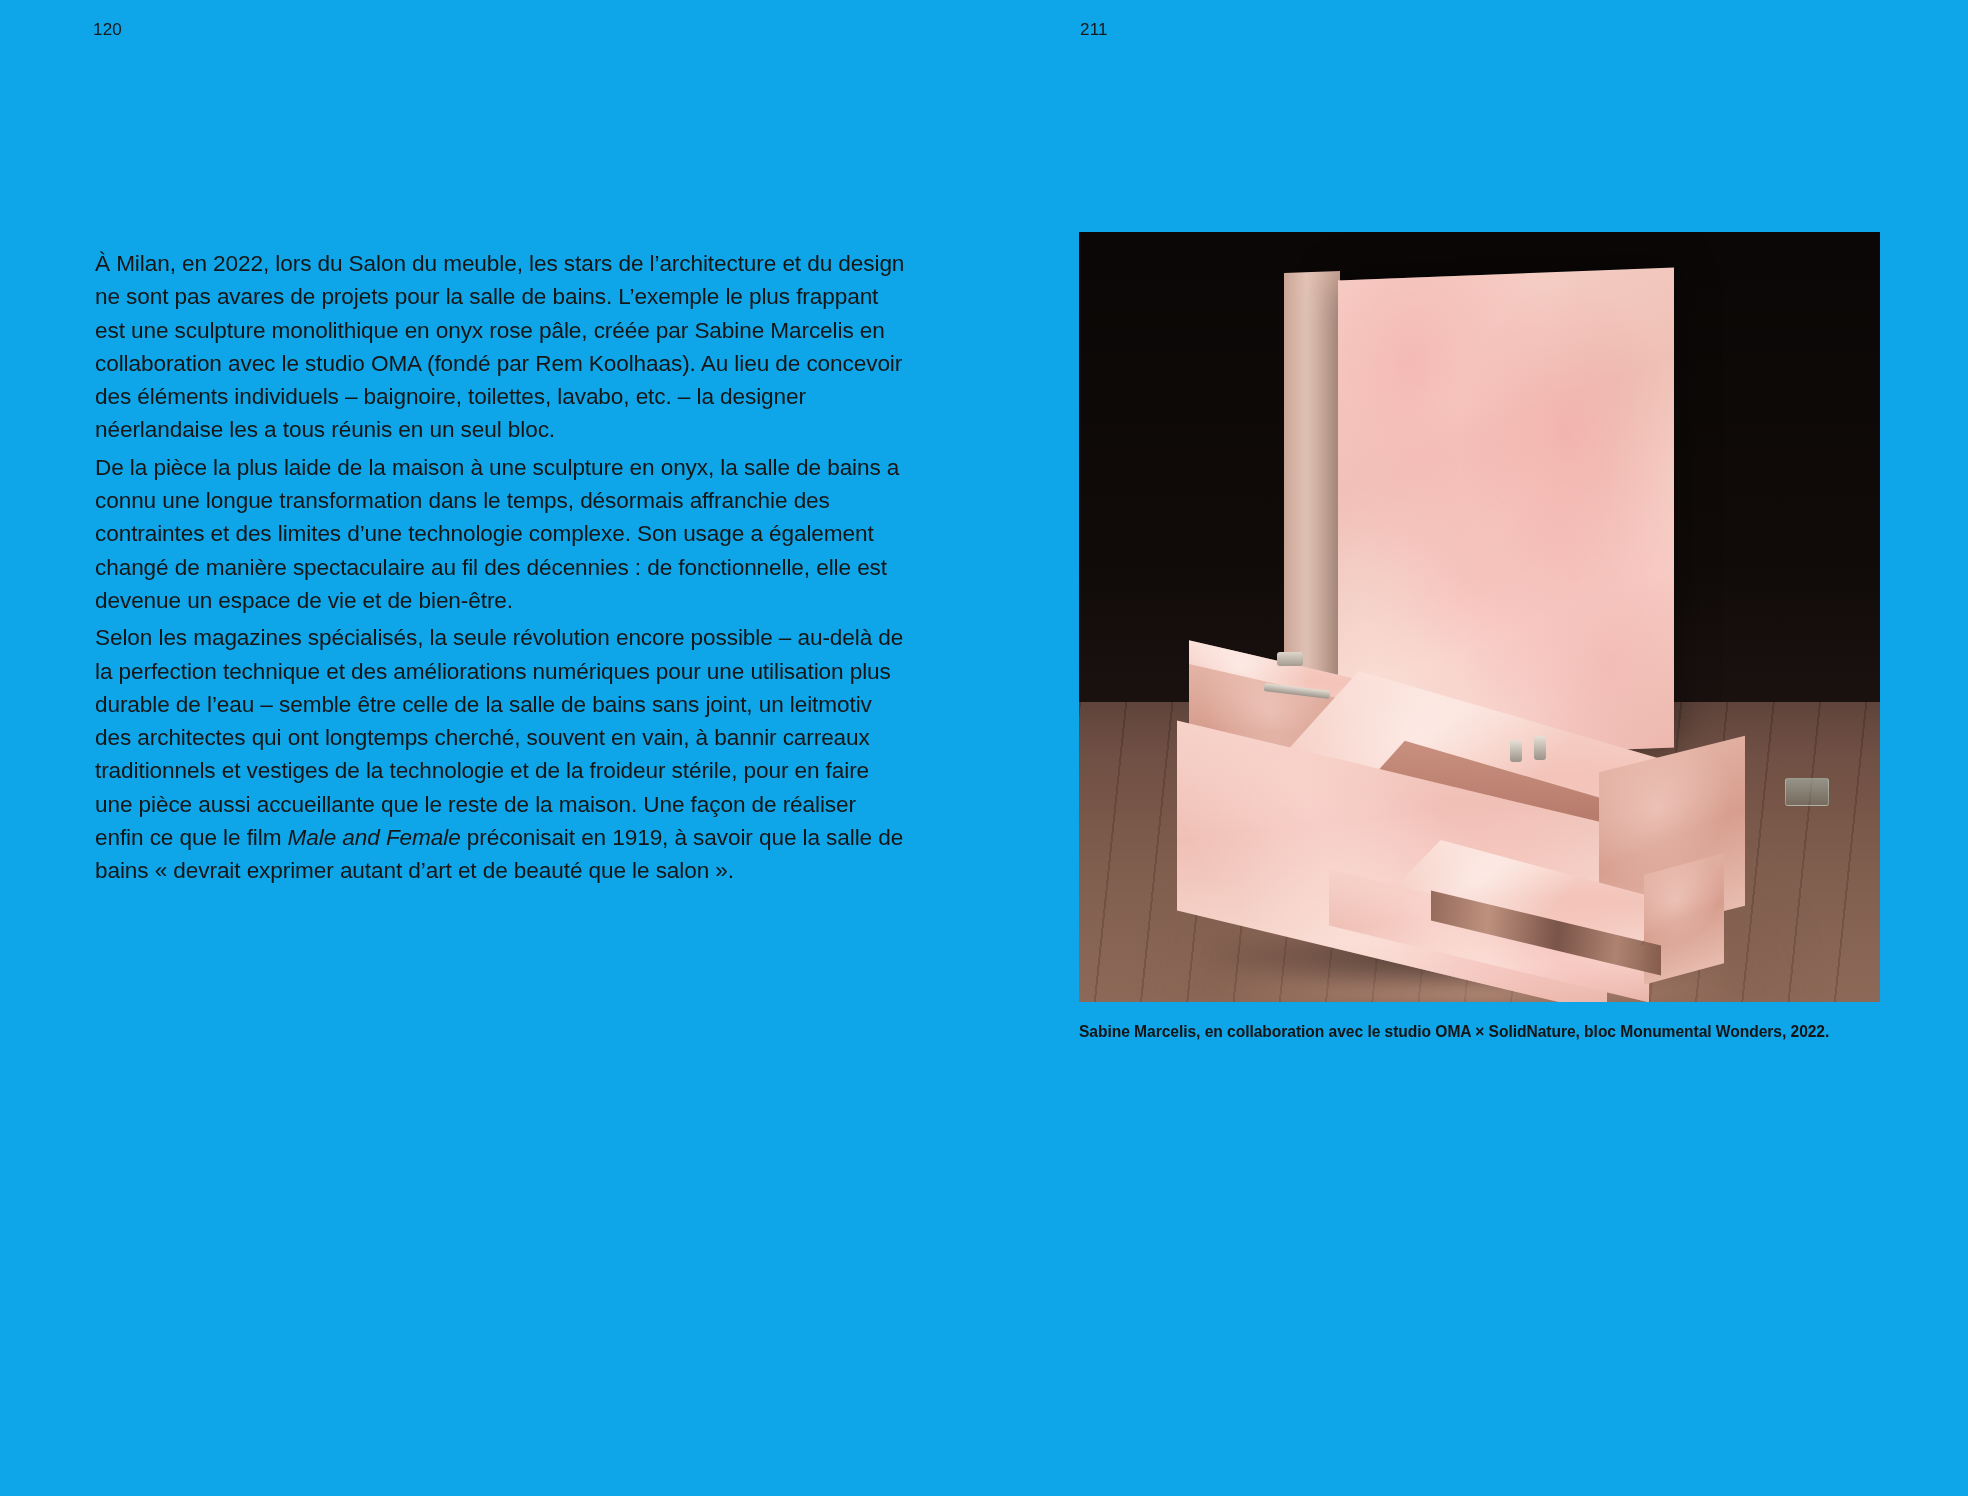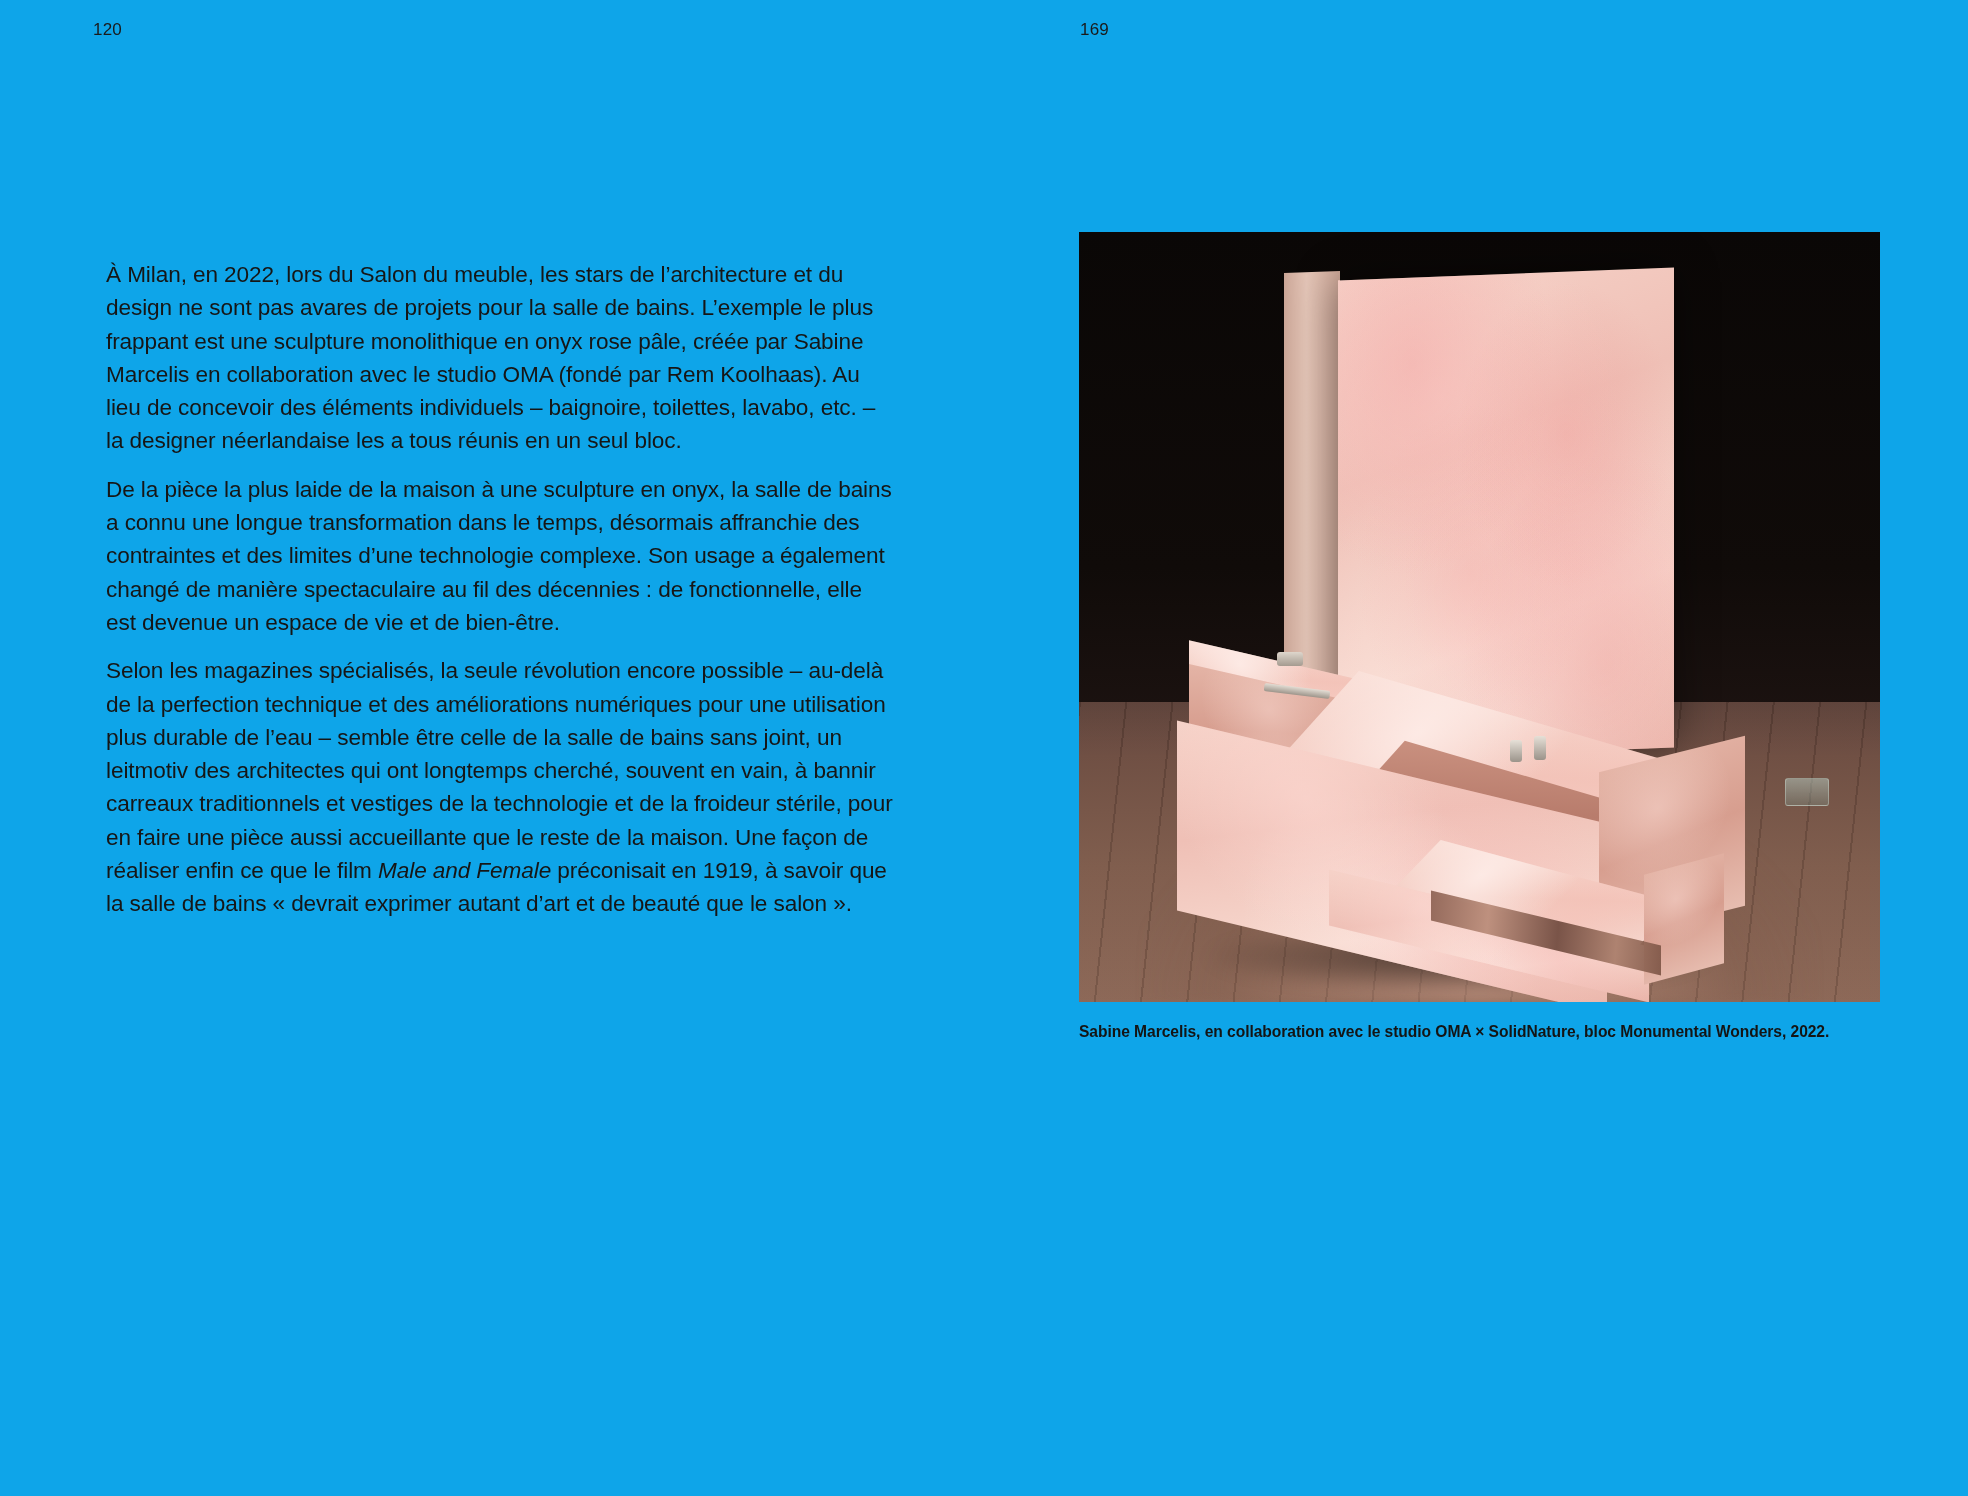--- a/index.html
+++ b/index.html
@@ -34,21 +34,21 @@
   .folio-right { left: 1080px; top: 20px; }
 
   
   .body-col {
     position: absolute;
     left: 91px;
     top: 243px;
     width: 820px;
   }
   .body-col p {
-    margin: 15px;
+    margin: 4px;
     font-size: 22.6px;
     line-height: 33.3px;
     letter-spacing: -0.1px;
     color: #161616;
     text-align: left;
     hyphens: manual;
   }
   .body-col p + p { margin-top: 0; }
   em { font-style: italic; }
 
@@ -229,21 +229,21 @@
     font-weight: 700;
     color: #141414;
   }
 </style>
 </head>
 <body>
 
 <div class="spread">
 
   <div class="folio folio-left">120</div>
-  <div class="folio folio-right">169</div>
+  <div class="folio folio-right">211</div>
 
   <div class="body-col">
     <p>À Milan, en 2022, lors du Salon du meuble, les stars de l’architecture et du design ne sont pas avares de projets pour la salle de bains. L’exemple le plus frappant est une sculpture monolithique en onyx rose pâle, créée par Sabine Marcelis en collaboration avec le studio OMA (fondé par Rem Koolhaas). Au lieu de concevoir des éléments individuels – baignoire, toilettes, lavabo, etc. – la designer néerlandaise les a tous réunis en un seul bloc.</p>
     <p>De la pièce la plus laide de la maison à une sculpture en onyx, la salle de bains a connu une longue transformation dans le temps, désormais affranchie des contraintes et des limites d’une technologie complexe. Son usage a également changé de manière spectaculaire au fil des décennies : de fonctionnelle, elle est devenue un espace de vie et de bien-être.</p>
     <p><span>Selon les magazines spécialisés, la seule révolution encore possible – au-delà de la perfection technique et des améliorations numériques pour une utilisation plus durable de l’eau – semble être celle de la salle de bains sans joint, un leitmotiv des architectes qui ont longtemps cherché, souvent en vain, à bannir carreaux traditionnels et vestiges de la technologie et de la froideur stérile, pour en faire une pièce aussi accueillante que le reste de la maison. Une façon de réaliser enfin ce que le film </span><em>Male and Female</em><span> préconisait en 1919, à savoir que la salle de bains « devrait exprimer autant d’art et de beauté que le salon ».</span></p>
   </div>
 
   <figure class="figure" style="margin:0;">
     <div class="photo">
       <div class="wall-dark"></div>

